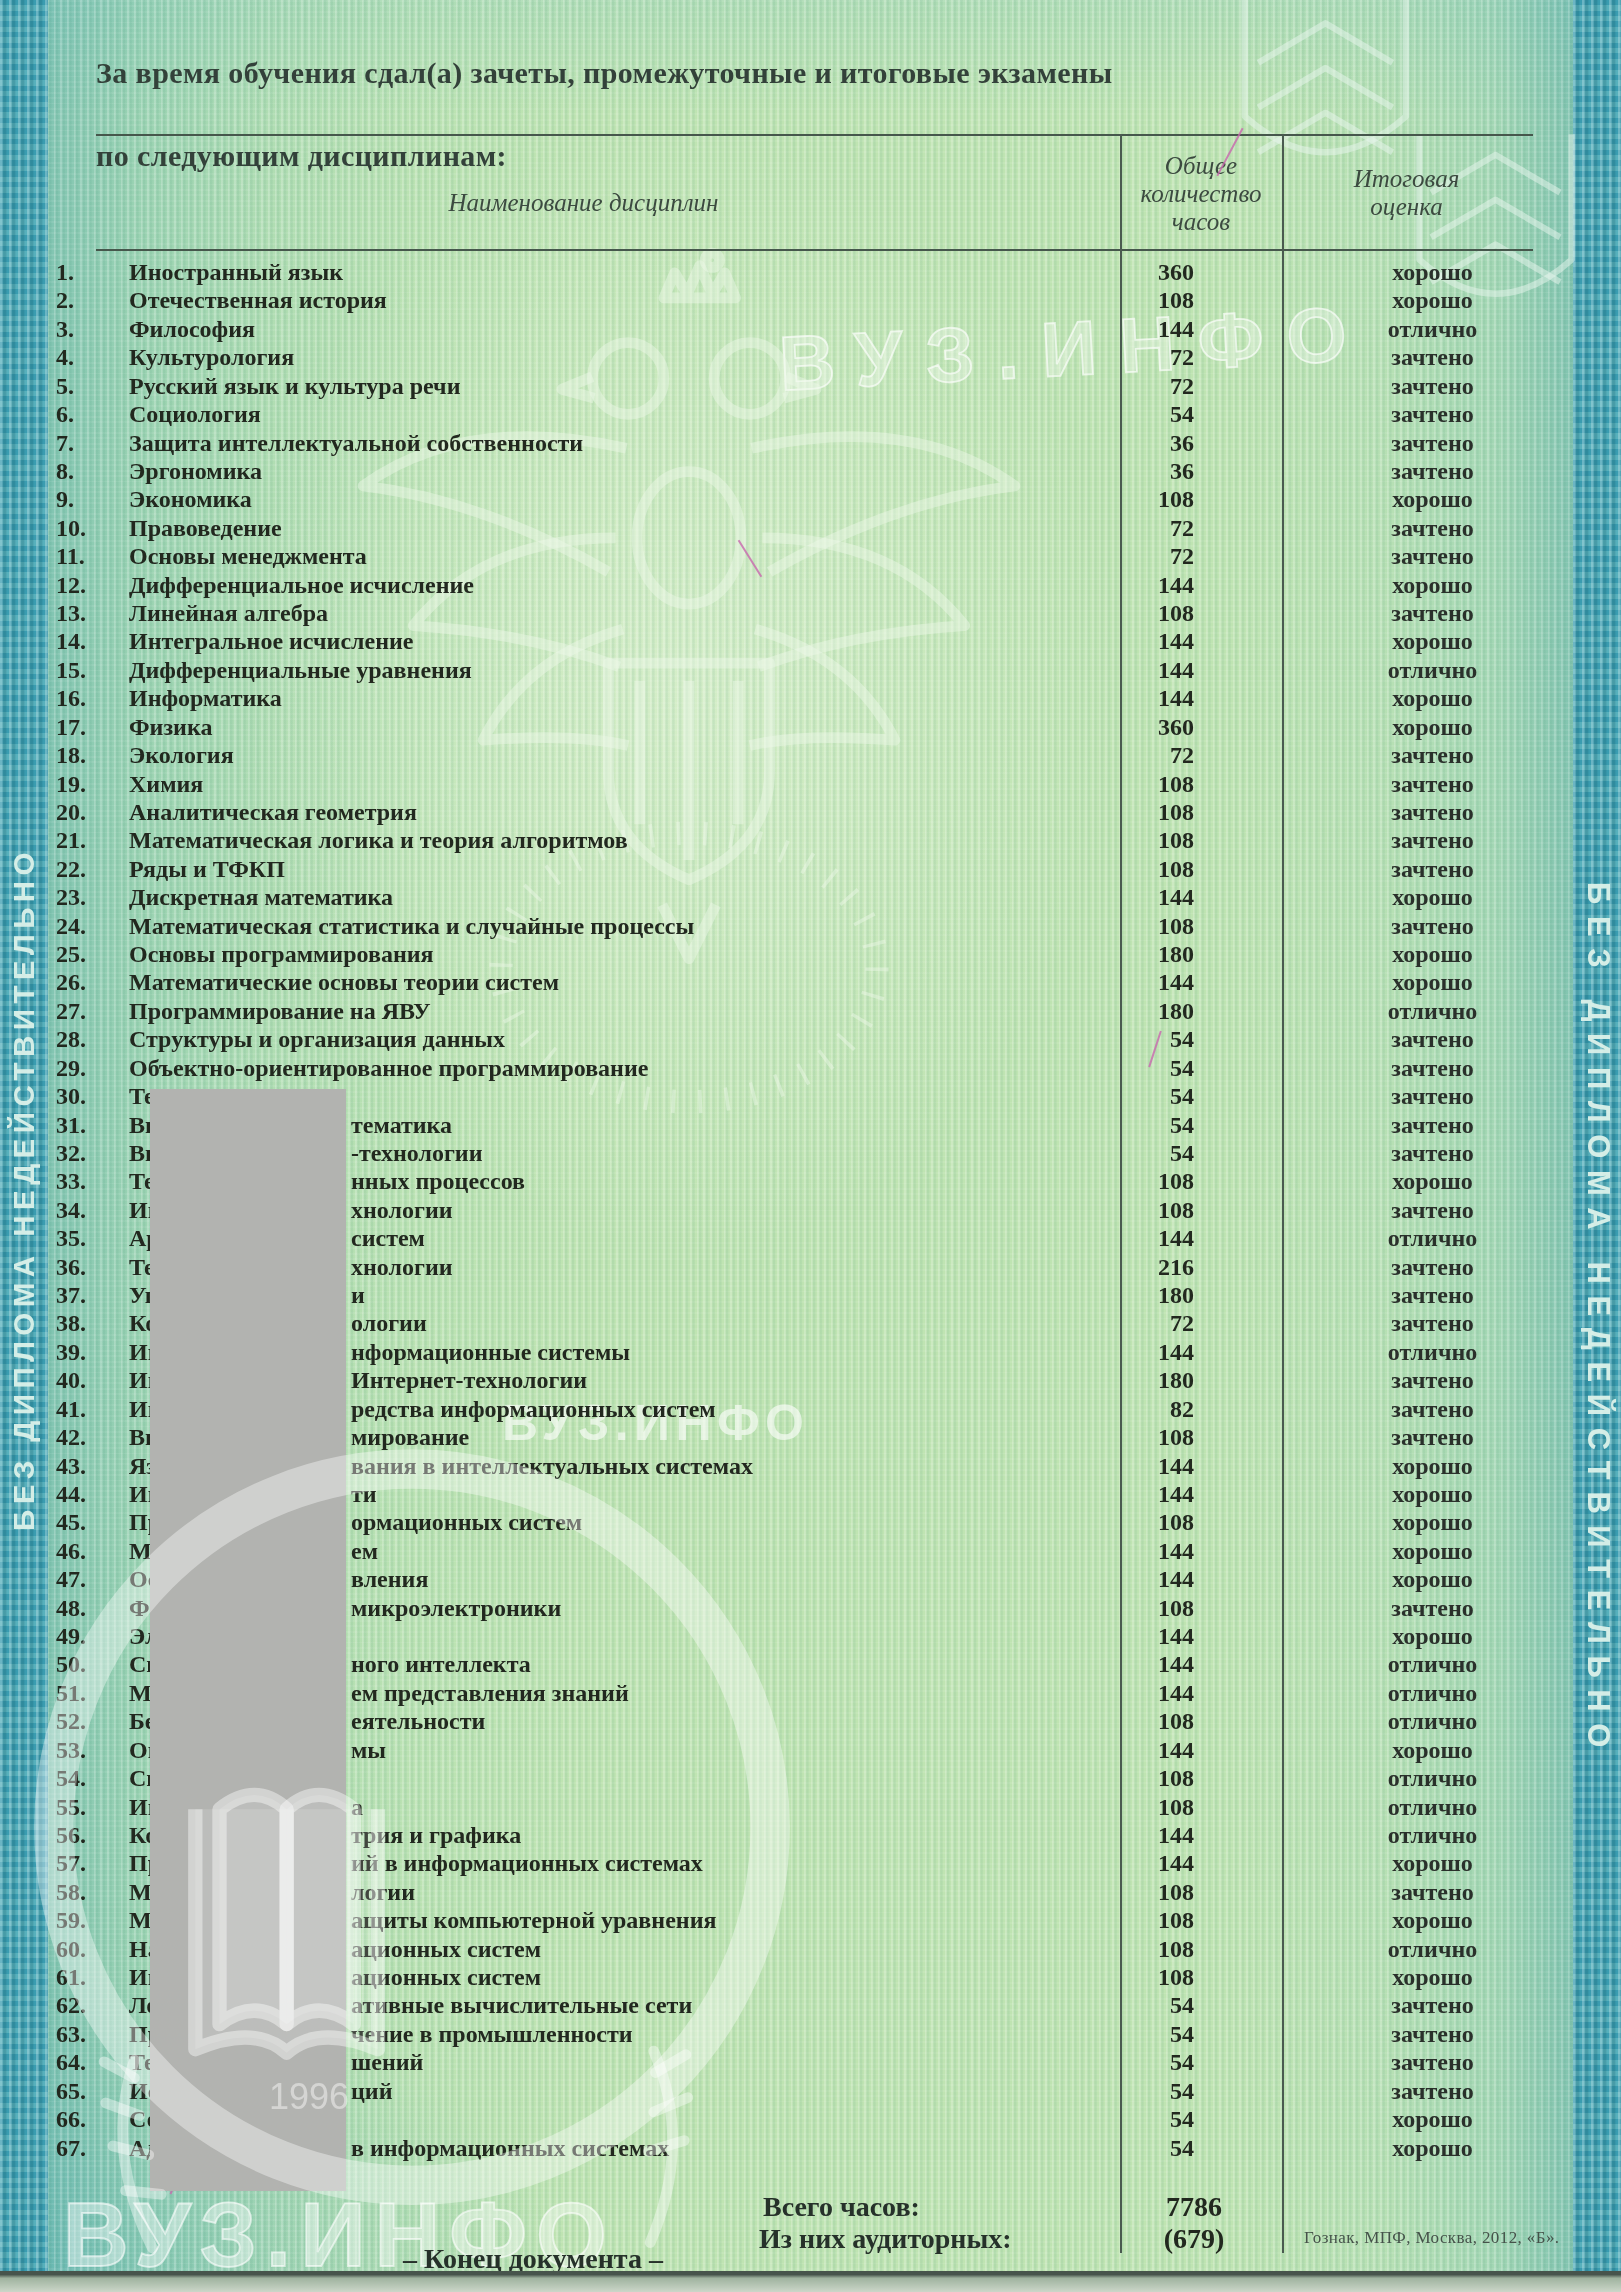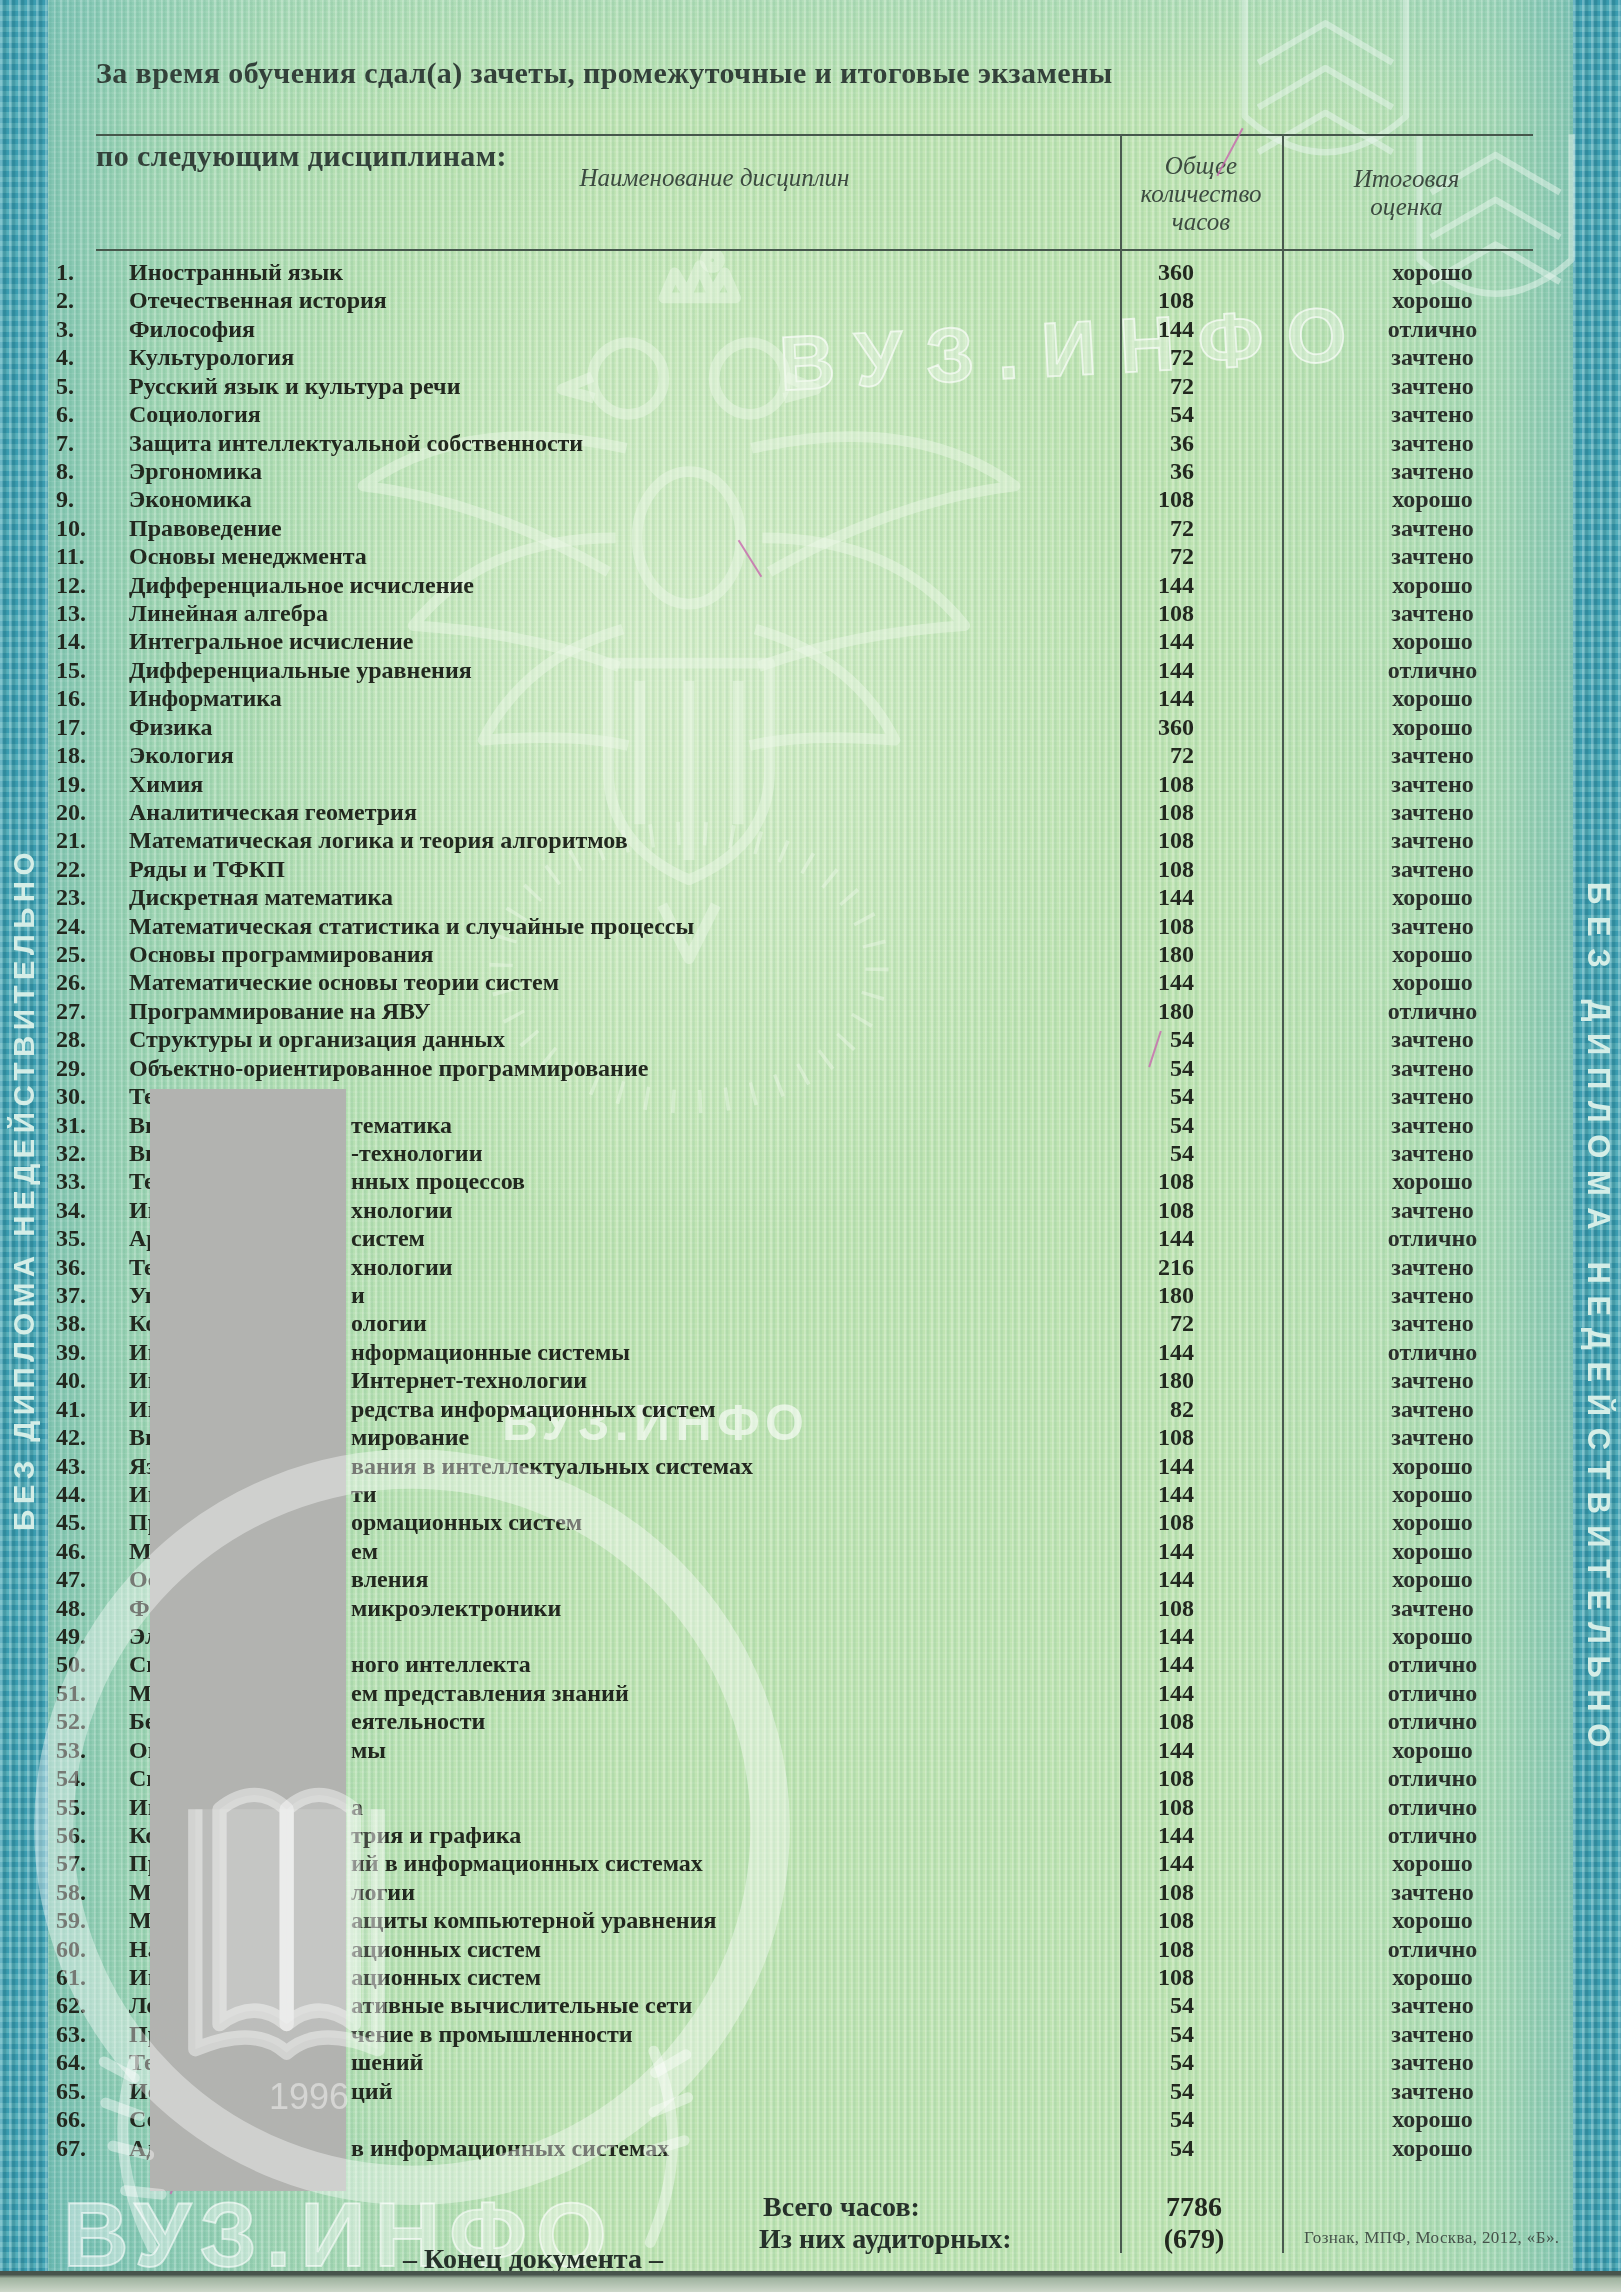--- a/index.html
+++ b/index.html
@@ -104,21 +104,21 @@
   <div class="wm wm-text wm-bottom">ВУЗ.ИНФО</div>
 
   <div class="hdr" style="top:56px;">За время обучения сдал(а) зачеты, промежуточные и итоговые экзамены</div>
   <div class="hdr" style="top:93px;margin-top:46px;">по следующим дисциплинам:</div>
 
   <div class="hline" style="left:96px;top:134px;width:1437px;"></div>
   <div class="hline" style="left:96px;top:249px;width:1437px;"></div>
   <div class="vline" style="left:1120px;top:134px;height:2119px;"></div>
   <div class="vline" style="left:1282px;top:134px;height:2119px;"></div>
 
-  <div class="colhdr" style="left:96px;top:164px;width:1237px;">Наименование дисциплин</div>
+  <div class="colhdr" style="left:96px;top:189px;width:975px;">Наименование дисциплин</div>
   <div class="colhdr" style="left:1125px;top:152px;width:152px;">Общее количество часов</div>
   <div class="colhdr" style="left:1317px;top:165px;width:179px;">Итоговая оценка</div>
 
   <div class="rows">
       <div class="row" style="top: 0px;">
       <span class="num">1.</span>
       <span class="name">Иностранный язык</span>
 
       <span class="hours">360</span>
       <span class="grade">хорошо</span>

